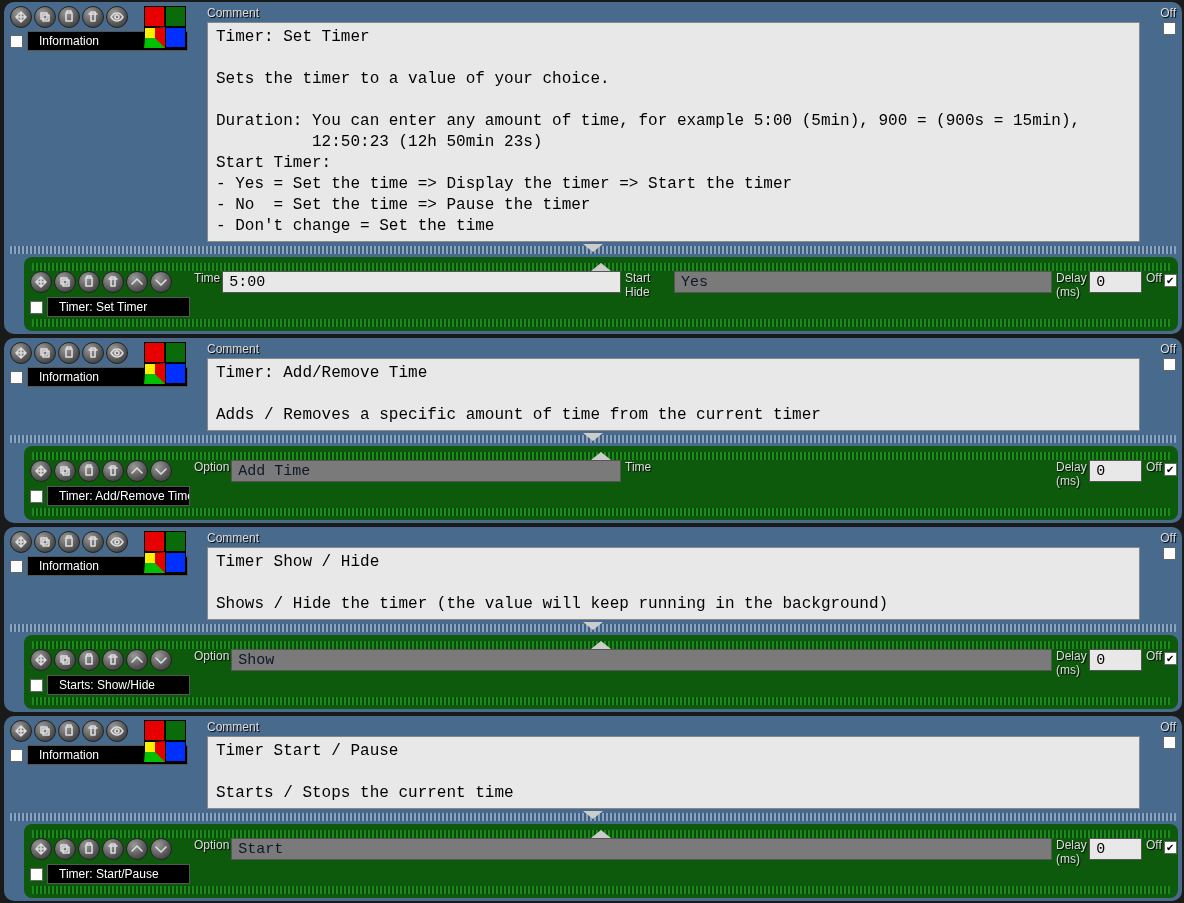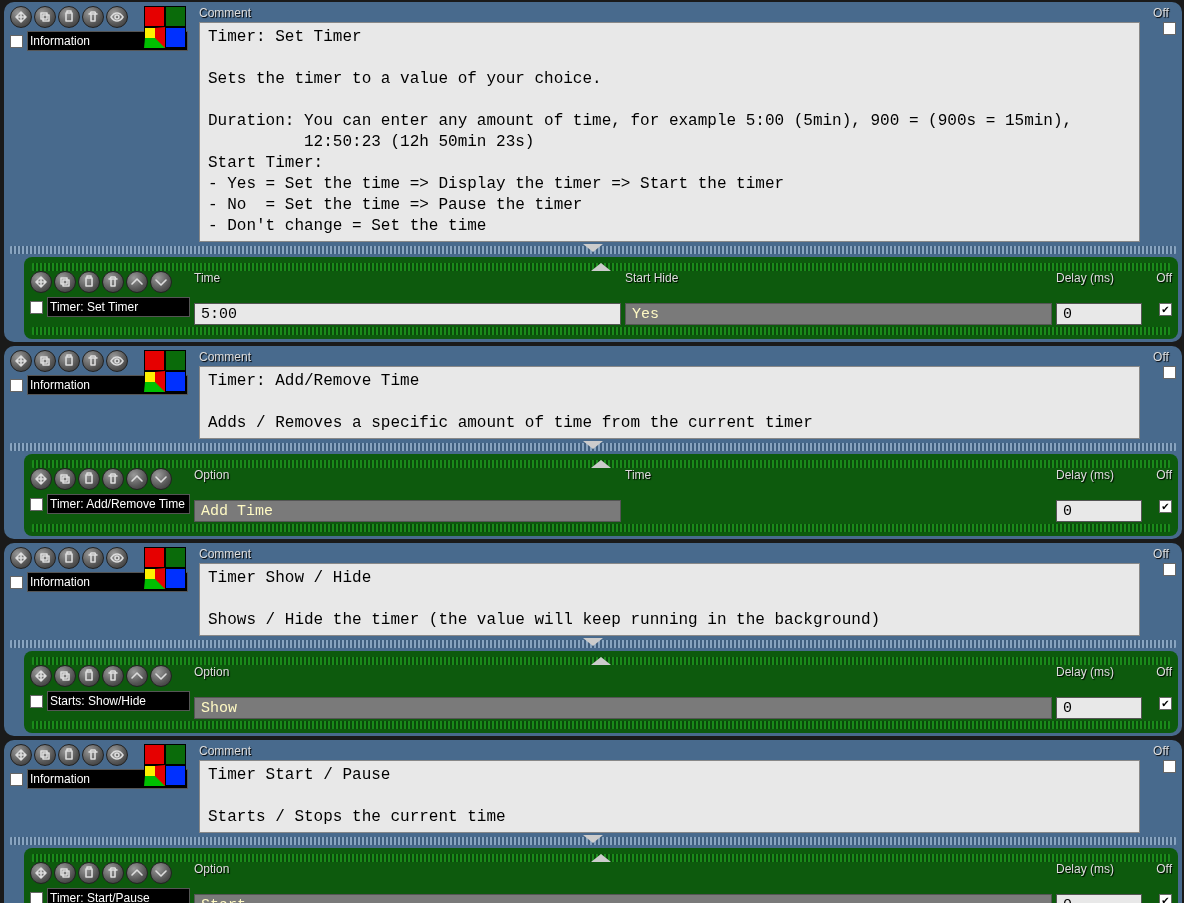--- a/index.html
+++ b/index.html
@@ -6,40 +6,40 @@
 body{background:#1a1a1a;font-family:Verdana,Geneva,sans-serif;font-size:12px;color:#fff;width:1184px;padding:2px 2px 2px 4px}
 .block{background:#486a8d;border-radius:10px;margin-bottom:4px;overflow:hidden;padding-bottom:2px}
 .header-row{display:flex;align-items:flex-start;padding:4px 6px 2px 6px;position:relative}
 .icon-col{width:178px;flex:none}
 .icon-row{display:flex;gap:2px;margin-bottom:3px}
 .ib{width:22px;height:22px;border-radius:11px;background:radial-gradient(circle at 35% 30%,#9a9a9a 0%,#555 60%,#333 100%);border:1px solid #222;display:flex;align-items:center;justify-content:center;cursor:pointer}
 .ib svg{width:14px;height:14px}
 .title-row{display:flex;align-items:center;gap:4px;margin-top:0}
 .chk{width:13px;height:13px;background:#fff;border:1px solid #666;flex:none}
 .chk.on::after{content:"✔";color:#000;font-size:10px;line-height:11px;display:block;text-align:center}
-.title-box{background:#000;border:1px solid #555;padding:2px 2px;font-size:12px;color:#fff;flex:1;overflow:hidden;white-space:nowrap}
+.title-box{background:#000;border:1px solid #555;padding:2px 11px;font-size:12px;color:#fff;flex:1;overflow:hidden;white-space:nowrap}
 .swatches{position:absolute;left:140px;top:4px;display:flex;flex-wrap:wrap;width:44px}
 .sw{width:21px;height:21px;border:1px solid #000}
 .sw.red{background:#e60000}
 .sw.green{background:#0a6b0a}
 .sw.yellow{background:#fff000;border-right:10px solid #e60000;border-bottom:10px solid #00c000}
 .sw.blue{background:#0030ff}
-.content-col{flex:1;margin-left:11px}
+.content-col{flex:1;margin-left:19px}
 .lbl{font-size:12px;color:#ddd;text-shadow:1px 1px 1px #000;margin-bottom:2px}
-.lbl.r{text-align:center}
+.lbl.r{text-align:right}
 .comment{background:#e8e8e8;color:#000;font-family:"Courier New",monospace;font-size:16px;line-height:21px;padding:4px 8px;border:1px solid #888;white-space:pre-wrap}
 .off-col{width:30px;flex:none;text-align:right;margin-left:6px}
 .action{background:#0d5a0d;margin:3px 4px 1px 20px;border-radius:8px;padding:4px 6px 4px 6px}
 .action .row{display:flex;gap:4px;align-items:flex-start}
 .action-ic{flex:none;display:flex;flex-direction:column;gap:2px;width:160px}
 .action-ic .icon-row{margin-bottom:2px}
-.fc{display:flex;flex-direction:column;gap:16px}
+.fc{display:flex;flex-direction:row;gap:2px}
 .fc.g1{flex:1}
 input.txt,.sel{background:#e8e8e8;color:#000;border:1px solid #555;padding:10px 6px;font-size:15px;font-family:"Courier New",monospace;height:20px;width:100%}
-.sel{background:#7a7a7a;color:#fef9c3}
+.sel{background:#7a7a7a;color:#0f172a}
 .grip{height:8px;margin:2px 6px 0 6px;background:repeating-linear-gradient(90deg,#88a4c0 0 2px,#3f5e7e 2px 4px);border-radius:1px;position:relative}
 .grip::after{content:"";position:absolute;left:50%;top:-2px;transform:translateX(-50%);border-left:10px solid transparent;border-right:10px solid transparent;border-top:8px solid #ccc}
 .agrip{height:8px;margin:2px 2px 0 2px;background:repeating-linear-gradient(90deg,#1a8a1a 0 2px,#0a4a0a 2px 4px);border-radius:1px;position:relative}
 .agrip.up::after{content:"";position:absolute;left:50%;top:0px;transform:translateX(-50%);border-left:10px solid transparent;border-right:10px solid transparent;border-bottom:8px solid #ccc}
 </style>
 </head>
 <body>
 
 <div id="root">
     <div class="block">

